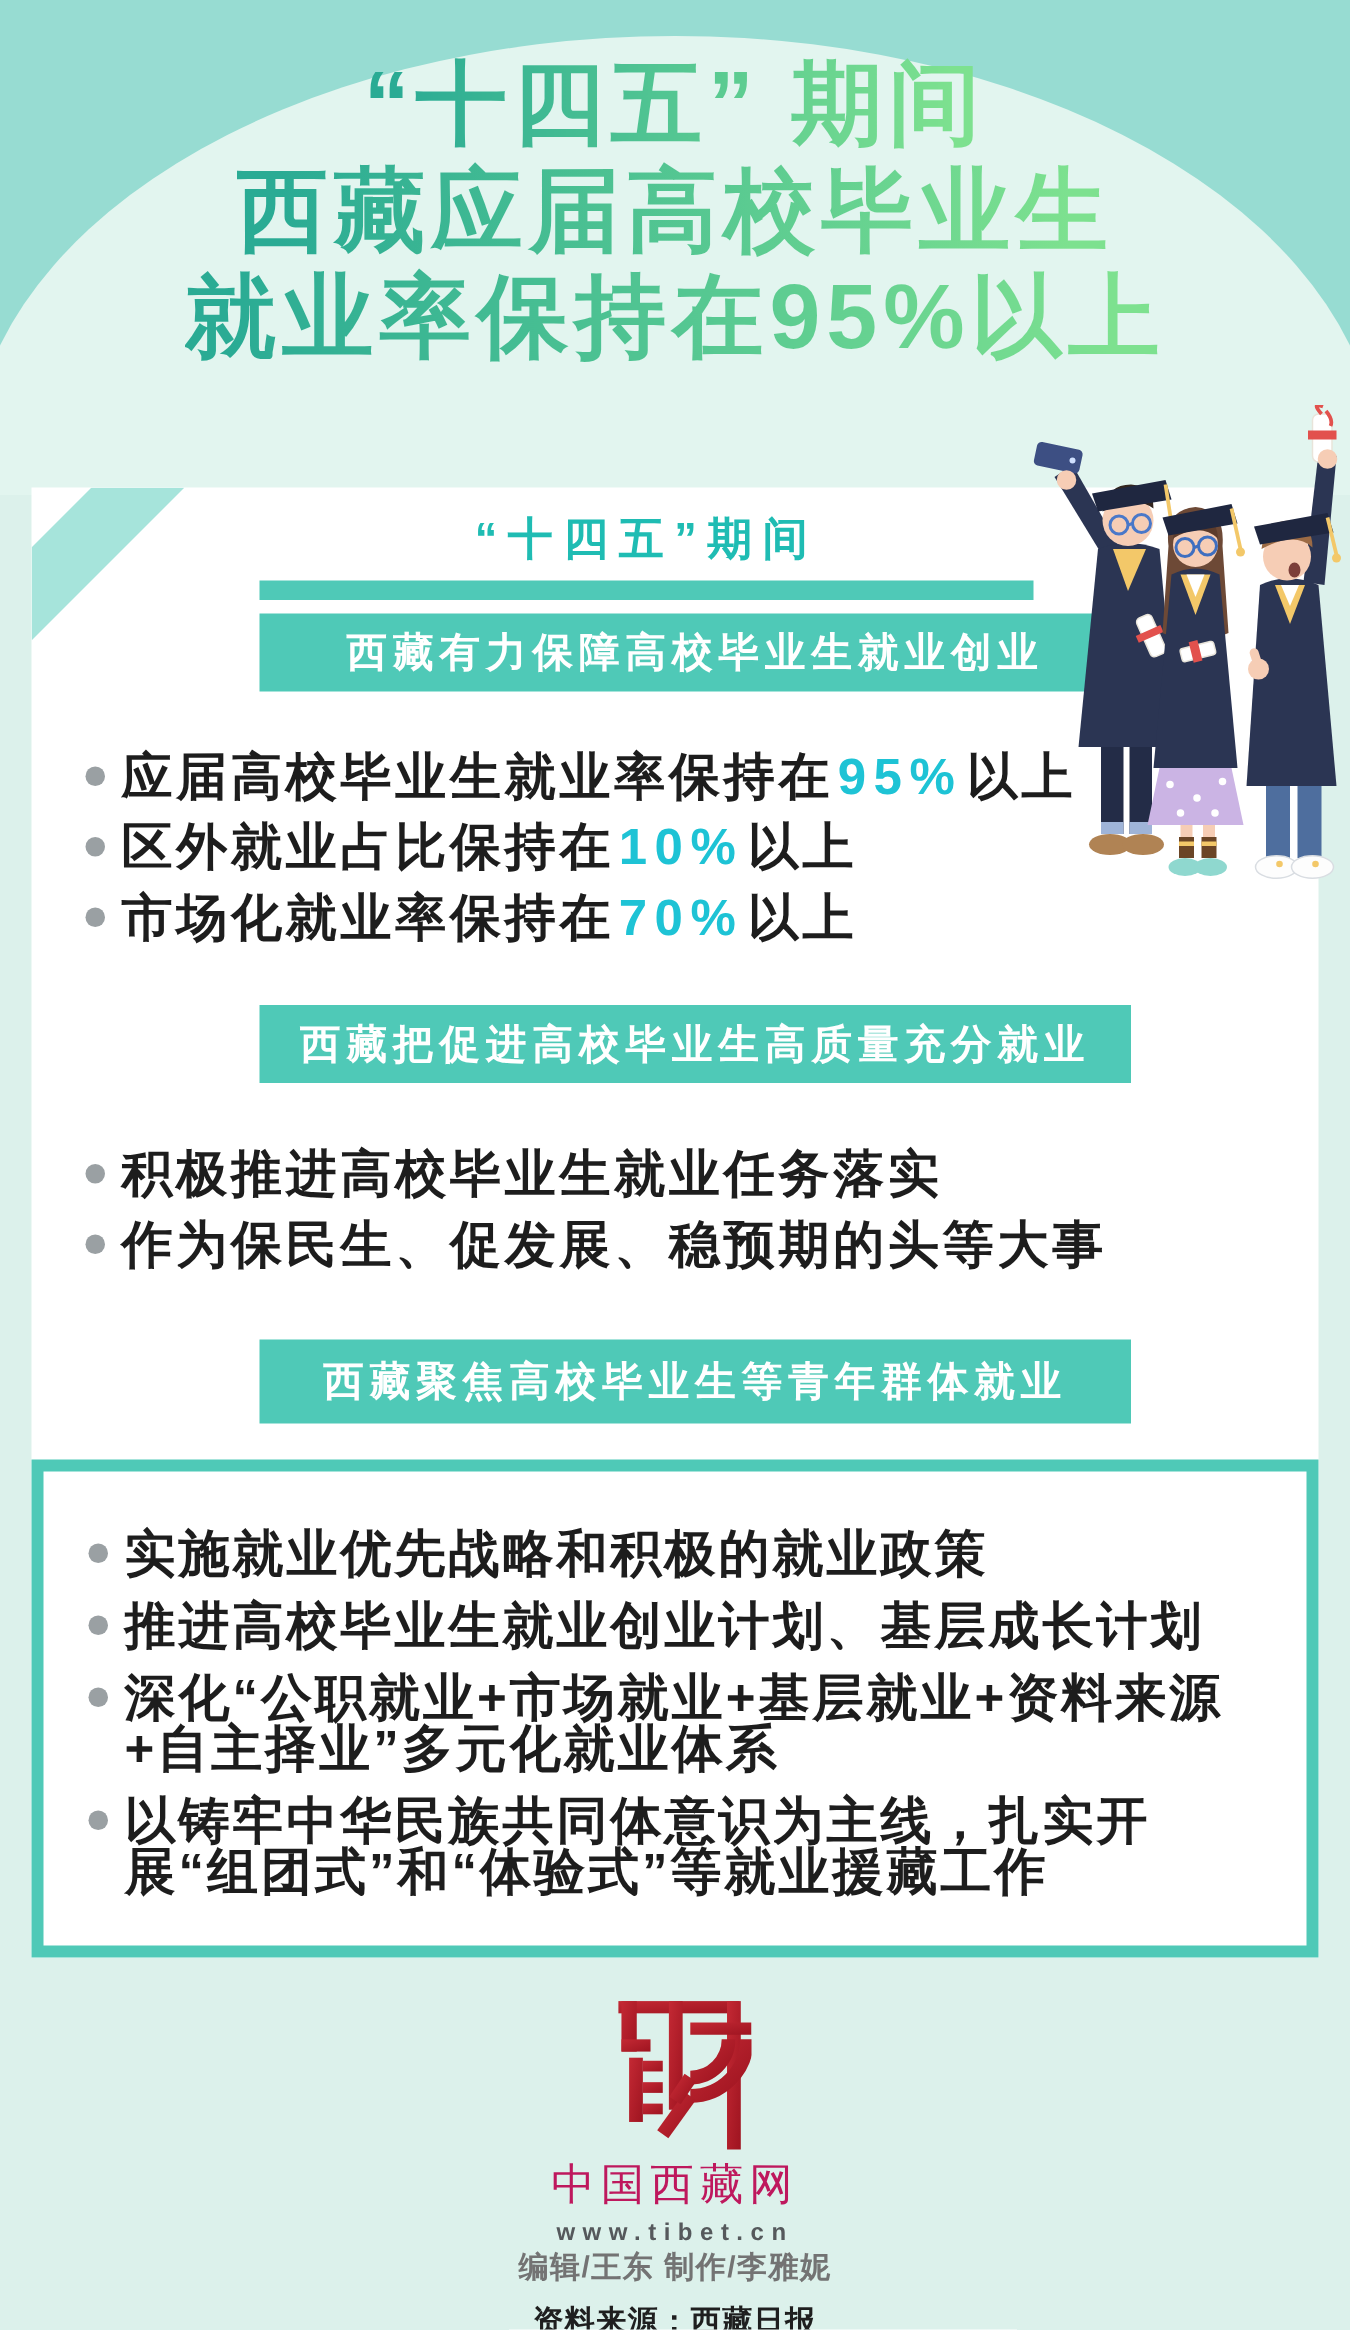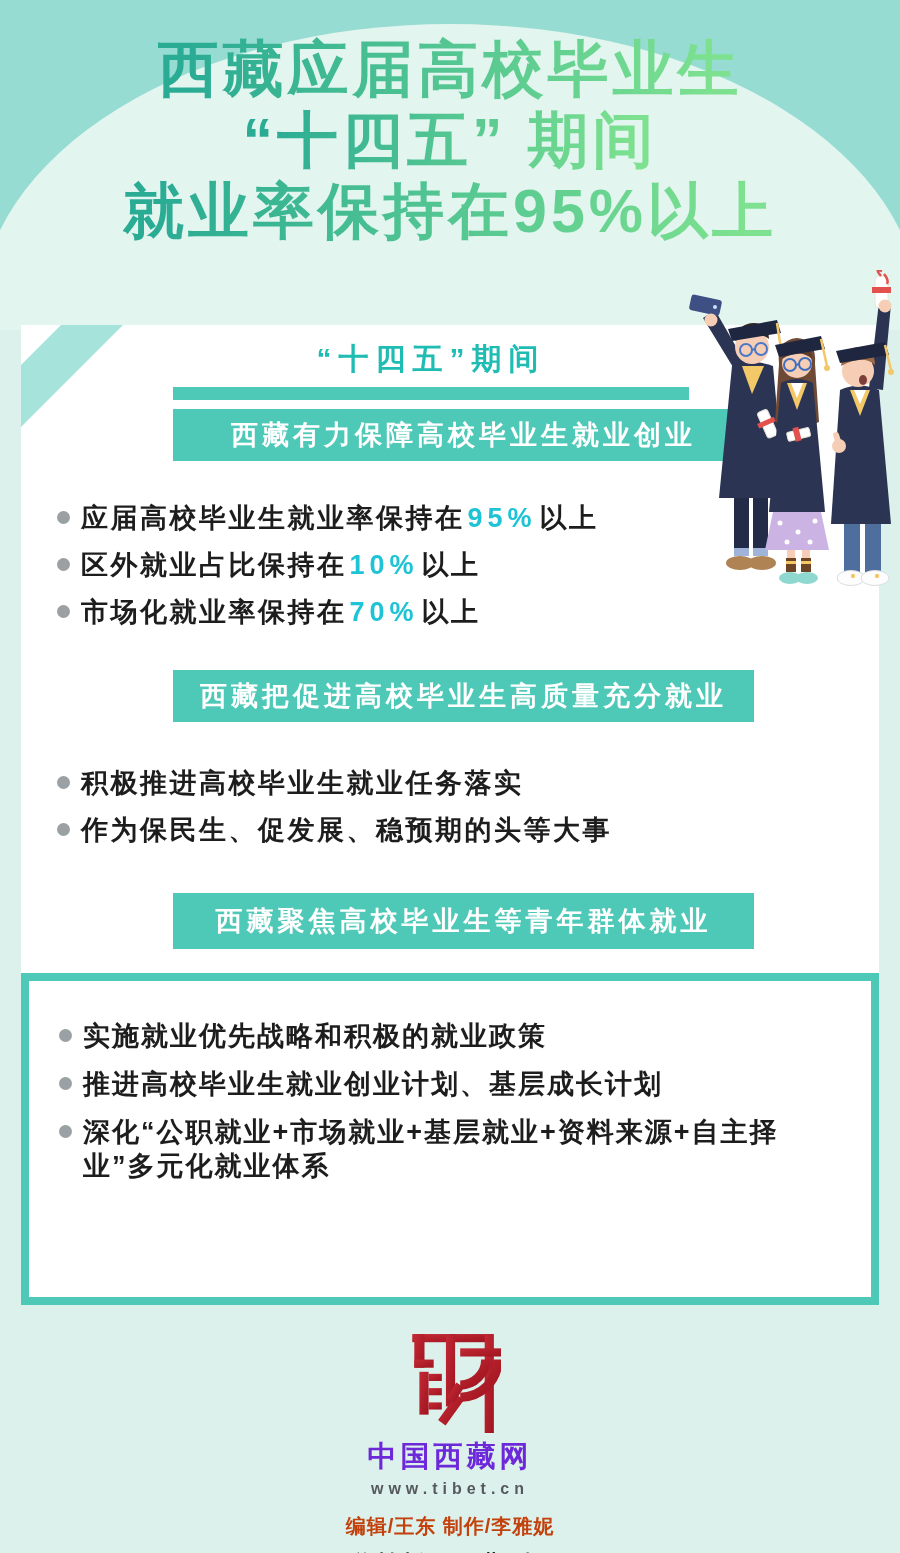--- a/index.html
+++ b/index.html
@@ -57,21 +57,21 @@
   }
   .banner.b1 { margin-top:9px; }
   .banner.b2 { margin-top:41px; }
   .banner.b3 { margin-top:46px; height:56px; }
 
   .bullets { margin-left:36px; margin-right:30px; }
   .bullets.g1 { margin-top:40px; }
   .bullets.g2 { margin-top:44px; }
   .bullet-row {
     display:flex; align-items:flex-start;
-    font-size:27px; font-weight:600; color:#1d1d1d;
+    font-size:34px; font-weight:600; color:#1d1d1d;
     letter-spacing:2.5px; line-height:34px; margin-bottom:13px;
   }
   .bullet-row:last-child { margin-bottom:0; }
   .dot {
     width:13px; height:13px; border-radius:50%; background:#9aa0a3;
     margin:10px 11px 0 0; flex:none;
   }
   .num { color:#1ec3d5; letter-spacing:5px; padding:0 3px; }
 
   
@@ -84,33 +84,33 @@
 
   
   .grads {
     position:absolute; left:688px; top:270px; width:207px; height:318px;
     z-index:5;
   }
 
   
   .footer { position:absolute; top:1330px; left:0; width:900px; text-align:center; z-index:1; }
   .logo { display:block; margin:0 auto; width:102px; height:104px; }
-  .site-name { margin-top:3px; font-size:29px; color:#6d28d9; letter-spacing:4px; font-weight:700; }
+  .site-name { margin-top:3px; font-size:29px; color:#be185d; letter-spacing:4px; font-weight:400; }
   .site-url  { margin-top:3px; font-size:16px; color:#55595c; letter-spacing:5px; font-weight:600; }
-  .credits   { margin-top:15px; font-size:20px; color:#c2410c; letter-spacing:1px; font-weight:600; }
+  .credits   { font-size:20px; color:#737373; letter-spacing:1px; font-weight:600; }
   .source    { margin-top:9px;  font-size:20px; color:#1f1f1f; letter-spacing:1px; font-weight:600; }
 </style>
 </head>
 <body>
 
 <div class="hero">
   <div class="dome"></div>
   <div class="hero-title">
+    <div><span class="line">“十四五” 期间</span></div>
     <div><span class="line">西藏应届高校毕业生</span></div>
-    <div><span class="line">“十四五” 期间</span></div>
     <div><span class="line">就业率保持在95%以上</span></div>
   </div>
 </div>
 
 <svg class="grads" viewBox="0 0 207 318" aria-hidden="true">
 
   <g>
     <path d="M181,118 L191,32 L203,34 L195,120 Z" fill="#2b3553"></path>
     <rect x="187" y="6" width="13" height="32" rx="4" fill="#ffffff" stroke="#e8e4da" stroke-width="1"></rect>
     <rect x="184" y="17" width="19" height="6" fill="#e2514d"></rect>
@@ -238,20 +238,24 @@
       <span>实施就业优先战略和积极的就业政策</span>
     </div>
     <div class="bullet-row">
       <span class="dot"></span>
       <span>推进高校毕业生就业创业计划、基层成长计划</span>
     </div>
     <div class="bullet-row">
       <span class="dot"></span>
       <span>深化“公职就业+市场就业+基层就业+资料来源+自主择业”多元化就业体系</span>
     </div>
+    <div class="bullet-row">
+      <span class="dot"></span>
+      <span>以铸牢中华民族共同体意识为主线，扎实开展“组团式”和“体验式”等就业援藏工作</span>
+    </div>
   </div>
 </div>
 
 <div class="footer">
   <svg class="logo" viewBox="0 0 100 100" aria-hidden="true">
     <defs>
       <linearGradient id="lr" x1="0" y1="0" x2="1" y2="1">
         <stop offset="0" stop-color="#c42934"></stop>
           <stop offset="1" stop-color="#9e1420"></stop>
       </linearGradient>

